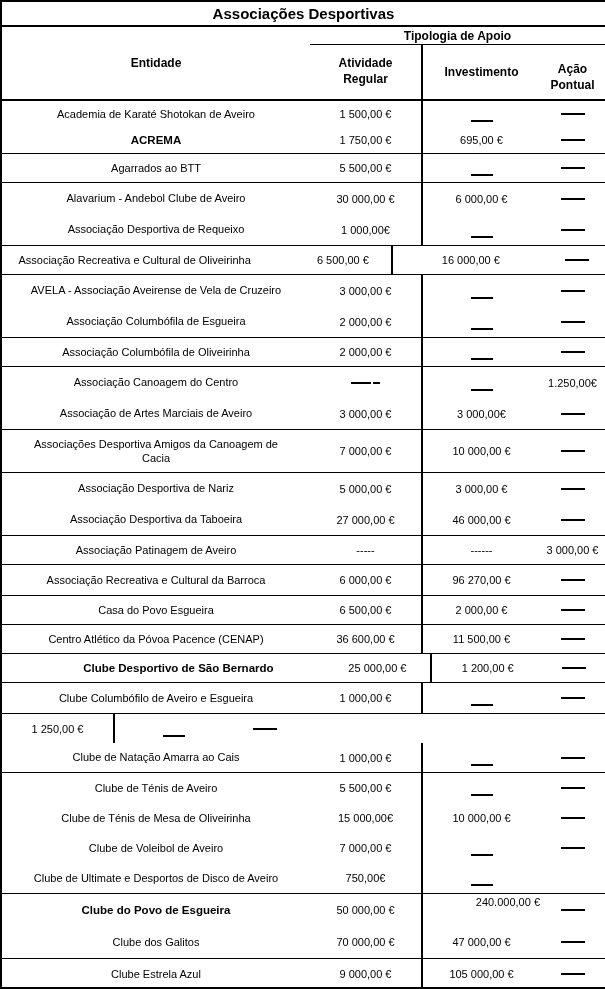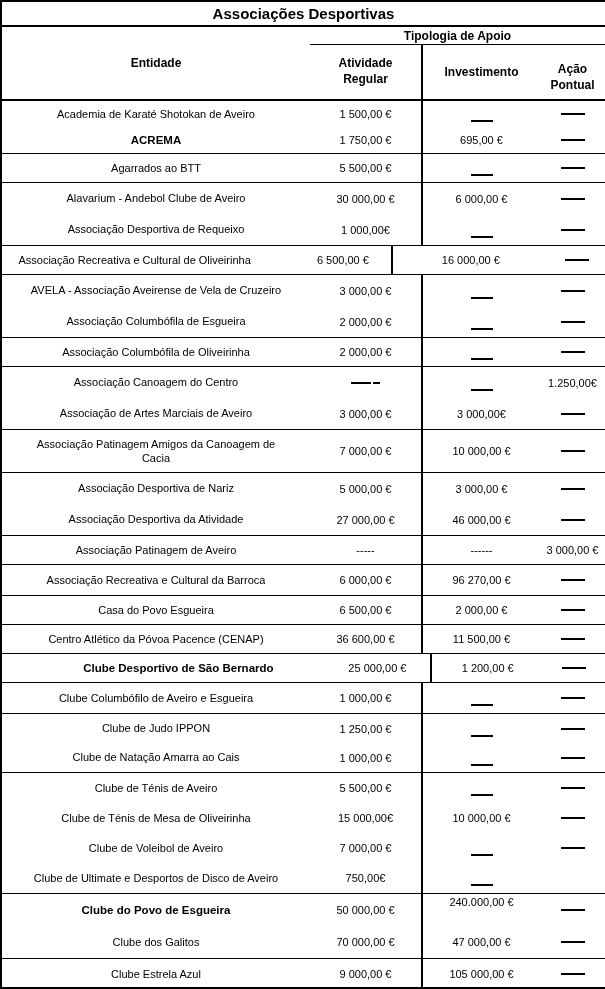--- a/index.html
+++ b/index.html
@@ -47,21 +47,21 @@
   .row{display:flex;}
   .cell{
     display:flex;align-items:center;justify-content:center;
     font-size:11px;text-align:center;box-sizing:border-box;
   }
   .c-entity{width:308px;line-height:1.3;padding:0 2px;white-space:pre-line;}
   .row.bold .c-entity{font-weight:bold;font-size:11.5px;}
   .c-ar{width:113px;border-right:2px solid #000;}
   .c-inv{width:117px;}
   .c-ap{width:65px;}
-  .v-top{align-items:flex-start;padding-top:2px;}
+  .v-top{align-items:flex-start;padding-top:2px;justify-content:flex-end;}
   .dash-em{width:24px;height:2px;background:#000;}
   .dash-low{width:22px;height:2px;background:#000;position:relative;top:7px;}
   .dash-long{display:flex;align-items:center;}
   .dash-long .seg{display:inline-block;height:2px;background:#000;}
   .dash-long .seg.a{width:20px;margin-right:2px;}
   .dash-long .seg.b{width:7px;}
 </style>
 </head>
 <body>
 
@@ -229,21 +229,21 @@
           <div class="cell c-inv">
             <span>3 000,00€</span>
           </div>
           <div class="cell c-ap">
             <div class="dash-em"></div>
           </div>
         </div>
       </div>
       <div class="group">
         <div class="row" style="height: 42px;">
-          <div class="cell c-entity"><span>Associação Patinagem Amigos da Canoagem de
+          <div class="cell c-entity"><span>Associações Desportiva Amigos da Canoagem de
 Cacia</span></div>
           <div class="cell c-ar">
             <span>7 000,00 €</span>
           </div>
           <div class="cell c-inv">
             <span>10 000,00 €</span>
           </div>
           <div class="cell c-ap">
             <div class="dash-em"></div>
           </div>
@@ -256,21 +256,21 @@
             <span>5 000,00 €</span>
           </div>
           <div class="cell c-inv">
             <span>3 000,00 €</span>
           </div>
           <div class="cell c-ap">
             <div class="dash-em"></div>
           </div>
         </div>
         <div class="row" style="height: 31px;">
-          <div class="cell c-entity"><span>Associação Desportiva da Atividade</span></div>
+          <div class="cell c-entity"><span>Associação Desportiva da Taboeira</span></div>
           <div class="cell c-ar">
             <span>27 000,00 €</span>
           </div>
           <div class="cell c-inv">
             <span>46 000,00 €</span>
           </div>
           <div class="cell c-ap">
             <div class="dash-em"></div>
           </div>
         </div>
@@ -354,21 +354,20 @@
           <div class="cell c-inv">
             <div class="dash-low"></div>
           </div>
           <div class="cell c-ap">
             <div class="dash-em"></div>
           </div>
         </div>
       </div>
       <div class="group">
         <div class="row" style="height: 29px;">
-          <div class="cell c-entity"><span>Clube de Judo IPPON</span></div>
           <div class="cell c-ar">
             <span>1 250,00 €</span>
           </div>
           <div class="cell c-inv">
             <div class="dash-low"></div>
           </div>
           <div class="cell c-ap">
             <div class="dash-em"></div>
           </div>
         </div>

